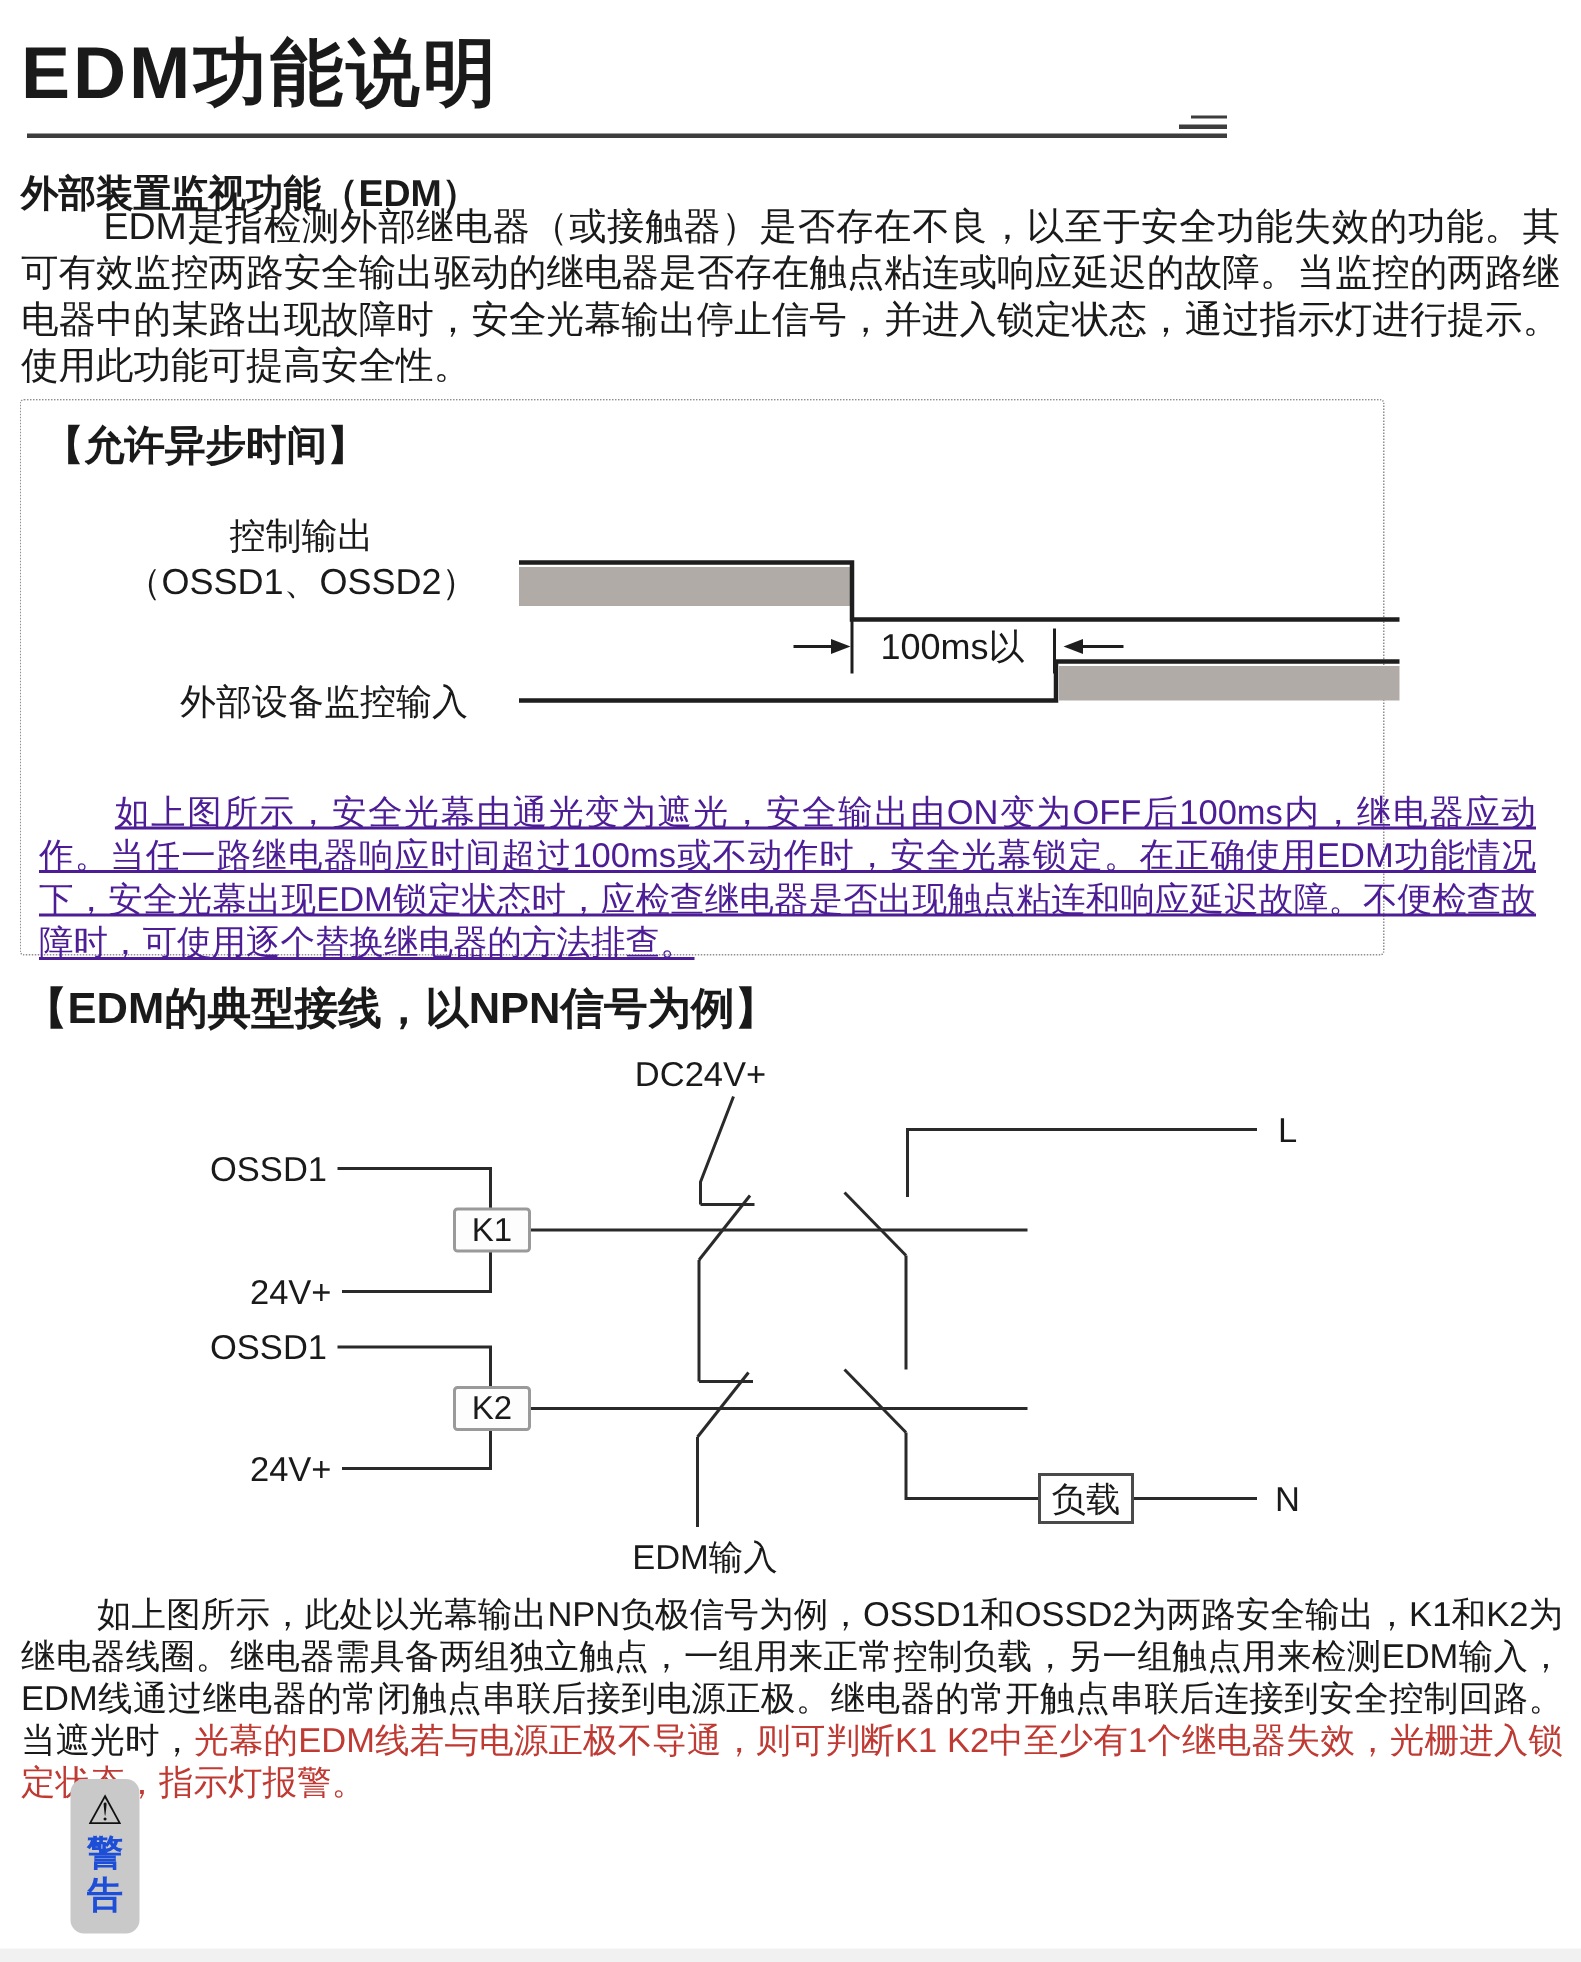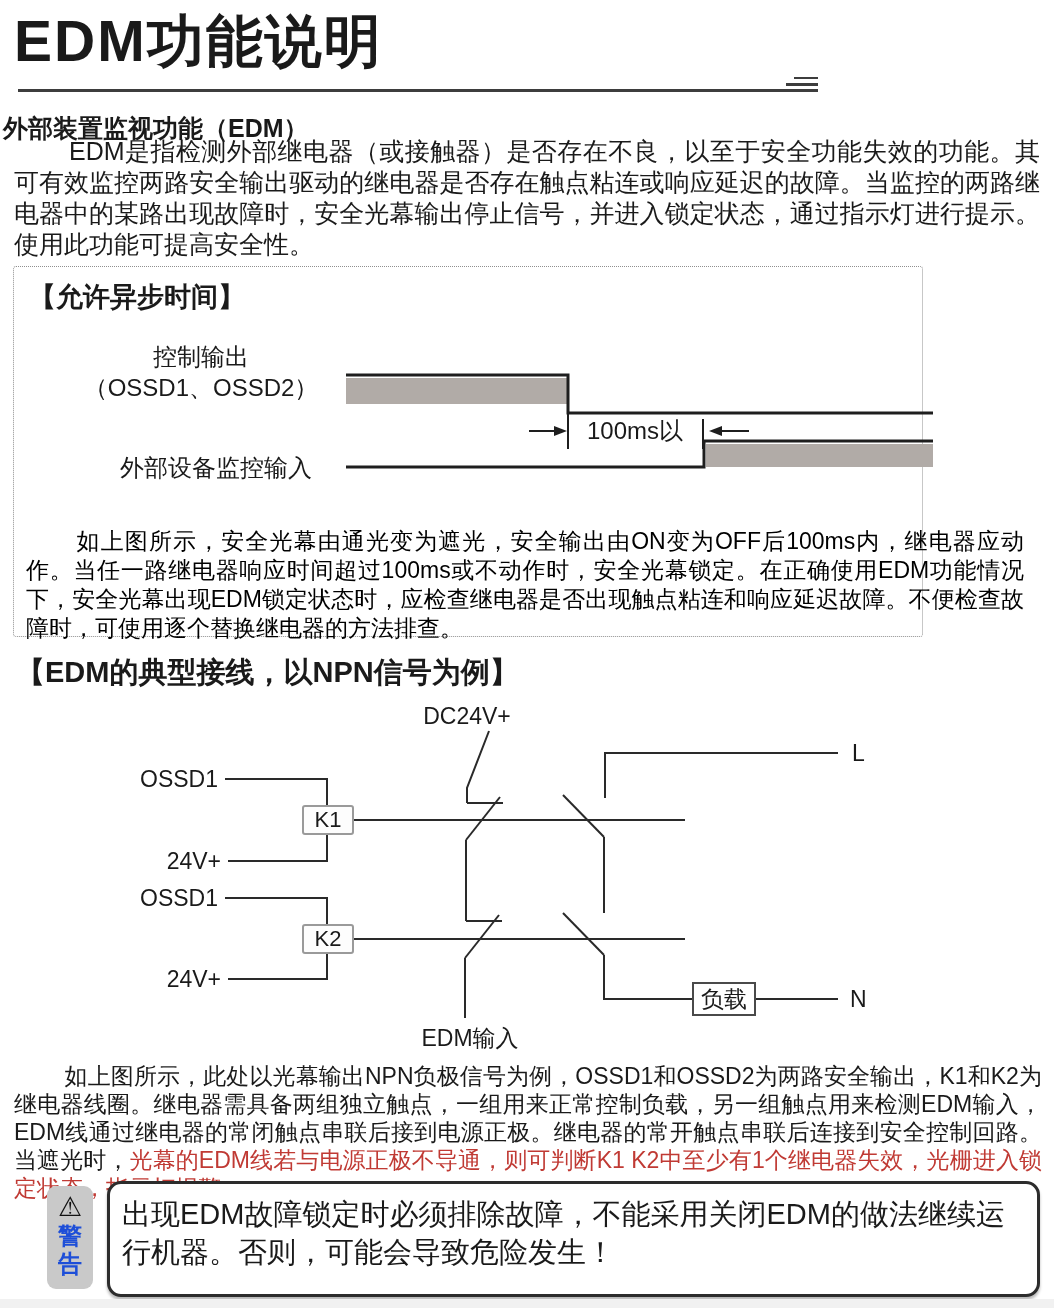--- a/index.html
+++ b/index.html
@@ -1,36 +1,36 @@
 <!DOCTYPE html>
 <html><head>
 <meta charset="utf-8">
 <style>
   html,body{margin:0;padding:0;background:#fff;}
   .page{
     position:relative;width:1054px;height:1308px;background:#ffffff;
     font-family:"Liberation Sans","DejaVu Sans",sans-serif;color:#1a1a1a;overflow:hidden;
   }
   .abs{position:absolute;}
-  .doc-title{left:14px;top:4px;font-size:57px;font-weight:900;letter-spacing:2px;}
+  .doc-title{left:14px;top:16px;font-size:49px;font-weight:900;letter-spacing:2px;}
   .rule{background:#3d3d3d;}
-  .sec-heading{left:3px;top:112px;font-size:25px;font-weight:bold;}
+  .sec-heading{left:14px;top:112px;font-size:25px;font-weight:bold;}
   .para{
     left:14px;top:136px;width:1026px;font-size:25px;line-height:31px;
     text-align:justify;text-indent:2.2em;
   }
   .async-box{
     left:13px;top:266px;width:910px;height:371px;
     border:1px dotted #8f8f8f;border-radius:3px;background:#fff;box-sizing:border-box;
   }
   .box-title{left:15px;top:12px;font-size:27px;font-weight:bold;}
   .timing-svg{left:0;top:60px;}
   .red-note{
     left:12px;top:260px;width:998px;font-size:23px;line-height:29px;
-    color:#000000;text-align:justify;text-indent:2.2em;
+    color:#4c1d95;text-align:justify;text-indent:2.2em;text-decoration:underline;
   }
   .wiring-heading{left:16px;top:653px;font-size:29px;font-weight:bold;}
   .circuit-svg{left:0;top:695px;}
   .bottom-para{
     left:14px;top:1062px;width:1028px;font-size:23px;line-height:28px;
     text-align:justify;text-indent:2.2em;
   }
   .bottom-para .red{color:#c03a34;}
   .warn-tab{
     left:47px;top:1186px;width:46px;height:97px;background:#c9c9c9;border-radius:9px;
@@ -143,18 +143,15 @@
     <text x="724" y="312" font-size="23" text-anchor="middle">负载</text>
   </svg>
 
   <div class="abs bottom-para"><span>如上图所示，此处以光幕输出NPN负极信号为例，OSSD1和OSSD2为两路安全输出，K1和K2为继电器线圈。继电器需具备两组独立触点，一组用来正常控制负载，另一组触点用来检测EDM输入，EDM线通过继电器的常闭触点串联后接到电源正极。继电器的常开触点串联后连接到安全控制回路。当遮光时，</span><span class="red">光幕的EDM线若与电源正极不导通，则可判断K1 K2中至少有1个继电器失效，光栅进入锁定状态，指示灯报警。</span></div>
 
   <div class="abs warn-tab">
     <div class="tri">⚠</div>
     <div class="lbl">警告</div>
   </div>
 
-  <div class="abs warn-box">
-    <span>出现EDM故障锁定时必须排除故障，不能采用关闭EDM的做法继续运行机器。否则，可能会导致危险发生！</span>
-  </div>
 
   <div class="abs footer-strip"></div>
 </div>
 
 </body></html>

